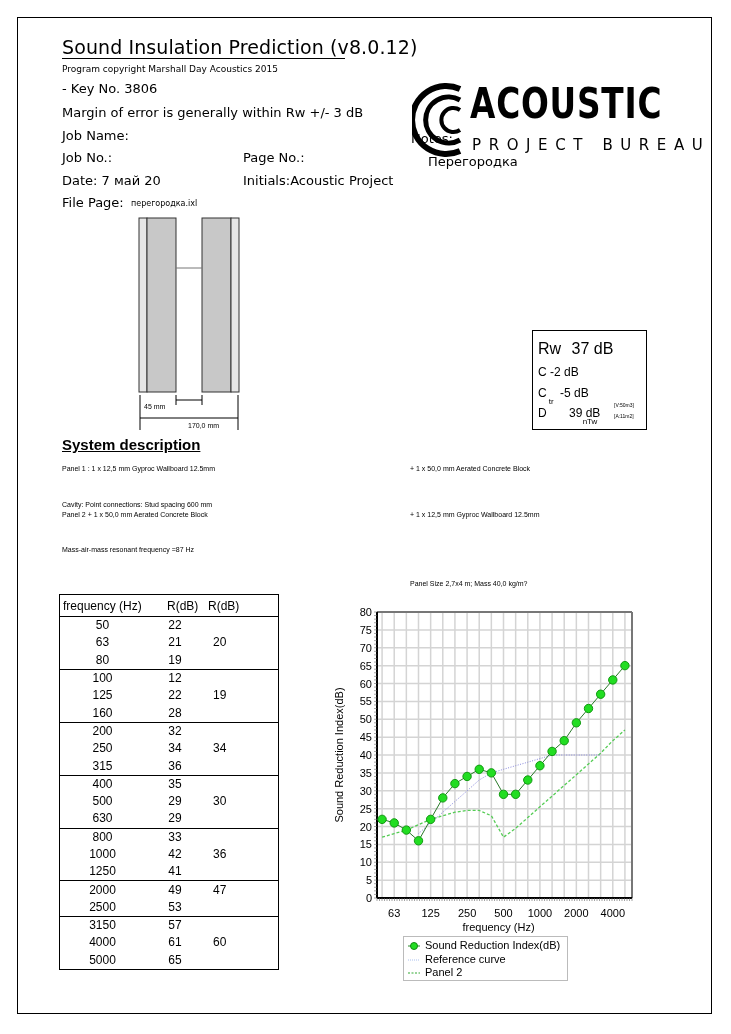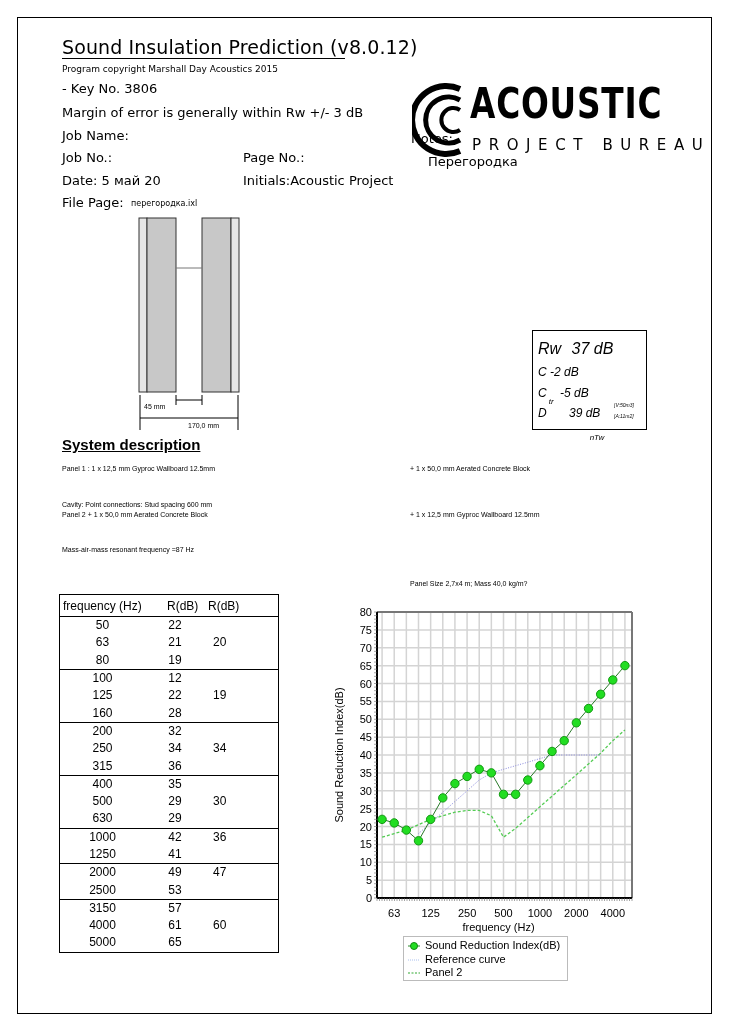--- a/index.html
+++ b/index.html
@@ -8,21 +8,21 @@
   .abs { position:absolute; white-space:nowrap; }
   .title { left:62px; top:36px; font-size:19px; font-family:"DejaVu Sans", sans-serif; letter-spacing:0.1px; }
   .title-rule { left:62px; top:58px; width:283px; height:0; border-top:1px solid #000; }
   .copyright { left:62px; top:64px; font-size:9px; font-family:"DejaVu Sans", sans-serif; }
   .t13 { font-size:13px; font-family:"DejaVu Sans", sans-serif; }
   .small { font-size:7px; font-family:"Liberation Sans", sans-serif; }
   .logo { left:412px; top:33px; width:262px; height:76px;margin-top:48px; }
   .logo-word { position:absolute; left:58px; top:-2px; font-family:"DejaVu Sans", sans-serif; font-weight:bold; font-size:42px; letter-spacing:1px; transform:scaleX(0.78); transform-origin:left top; }
   .logo-sub { position:absolute; left:60px; top:55px; font-family:"DejaVu Sans", sans-serif; font-size:15px; letter-spacing:7.6px; }
   .rating-box { left:532px; top:330px; width:115px; height:100px; border:1px solid #000; box-sizing:border-box; }
-  .rating-box .row { position:absolute; left:5px; font-family:"Liberation Sans", sans-serif;font-style:italic; }
+  .rating-box .row { position:absolute; left:5px; font-family:"Liberation Sans", sans-serif; }
   .sysdesc-h { left:62px; top:436px; font-size:15px; font-weight:bold; text-decoration:underline; font-family:"Liberation Sans", sans-serif; }
   table.freq { position:absolute; left:59px; top:594px; width:220px; border-collapse:collapse; border:1px solid #000; font-family:"Liberation Sans", sans-serif; font-size:12px; }
   table.freq th { font-weight:normal; text-align:left; height:21px; border-bottom:1px solid #000; padding:0 0 0 3px; }
   table.freq td { height:17.3px; padding:0; line-height:17px; }
   table.freq tr.grp-end td { border-bottom:1px solid #000; }
   .c1 { text-align:center; width:85px; } .c2 { text-align:center; width:60px; } .c3 { text-align:left; padding-left:8px !important; }
   .chart { position:absolute; left:325px; top:600px; width:320px; height:390px; }
   .legend { position:absolute; left:403px; top:936px; width:165px; height:45px; border:1px solid #bbb; box-sizing:border-box; background:#fff; font-size:11px; font-family:"Liberation Sans", sans-serif; }
   .legend .item { position:absolute; left:6px; }
   .legend .lbl { position:absolute; left:15px; top:-1px; white-space:nowrap; }
@@ -33,21 +33,21 @@
 <div class="page-border"></div>
 
 <div class="abs title">Sound Insulation Prediction (v8.0.12)</div>
 <div class="abs title-rule"></div>
 <div class="abs copyright">Program copyright   Marshall Day Acoustics 2015</div>
 <div class="abs t13" style="left:62px;top:81px;"> - Key No. 3806</div>
 <div class="abs t13" style="left:62px;top:105px;">Margin of error is generally within  Rw +/- 3 dB</div>
 <div class="abs t13" style="left:62px;top:128px;">Job Name:</div>
 <div class="abs t13" style="left:62px;top:150px;">Job No.:</div>
 <div class="abs t13" style="left:243px;top:150px;">Page No.:</div>
-<div class="abs t13" style="left:62px;top:173px;">Date:  5 май 20</div>
+<div class="abs t13" style="left:62px;top:173px;">Date:  7 май 20</div>
 <div class="abs t13" style="left:243px;top:173px;">Initials:Acoustic Project</div>
 <div class="abs t13" style="left:62px;top:195px;">File Page:</div>
 <div class="abs" style="left:131px;top:199px;font-size:8px;font-family:'DejaVu Sans',sans-serif;">перегородка.ixl</div>
 
 <div class="abs logo">
   <svg width="62" height="78" viewBox="0 0 62 78" style="position:absolute;left:0;top:0;">
     <g fill="none" stroke="#000" stroke-linecap="butt">
       <path d="M48 8 A34 34 0 1 0 48 70" stroke-width="6"></path>
       <path d="M48 19 A23 23 0 1 0 48 59" stroke-width="5"></path>
       <path d="M48 29 A12 12 0 1 0 48 49" stroke-width="4"></path>
@@ -83,21 +83,21 @@
   </div>
   <div class="row" style="top:34px;font-size:12px;">
     <span>C</span>
     <span style="position:absolute;left:12px;">-2 dB</span>
   </div>
   <div class="row" style="top:55px;font-size:12px;width:100px;">
     <span>C</span><sub style="font-size:8px;position:relative;top:4px;margin-left:2px;">tr</sub>
     <span style="position:absolute;left:22px;top:0;">-5 dB</span>
   </div>
   <div class="row" style="top:75px;font-size:12px;width:105px;">
-    <span>D</span><sub style="font-size:8px;position:relative;top:20px;margin-left:15px;padding-left:28px;">nTw</sub>
+    <span>D</span><sub style="font-size:8px;position:relative;top:4px;margin-left:8px;padding-left:28px;">nTw</sub>
     <span style="position:absolute;left:31px;top:0;">39 dB</span>
     <span style="position:absolute;left:76px;top:-4px;font-size:5px;">[V:50m3]</span>
     <span style="position:absolute;left:76px;top:7px;font-size:5px;">[A:11m2]</span>
   </div>
 </div>
 
 <div class="abs sysdesc-h">System description</div>
 <div class="abs small" style="left:62px;top:465px;">Panel 1 :  1 x 12,5 mm Gyproc Wallboard 12.5mm</div>
 <div class="abs small" style="left:410px;top:465px;">+  1 x 50,0 mm Aerated Concrete Block</div>
 <div class="abs small" style="left:62px;top:501px;">Cavity:  Point connections: Stud spacing 600 mm</div>
@@ -166,20 +166,25 @@
         <td class="c3"></td>
       </tr>
       <tr>
         <td class="c1">500</td>
         <td class="c2">29</td>
         <td class="c3">30</td>
       </tr>
       <tr class="grp-end">
         <td class="c1">630</td>
         <td class="c2">29</td>
+        <td class="c3"></td>
+      </tr>
+      <tr>
+        <td class="c1">800</td>
+        <td class="c2">33</td>
         <td class="c3"></td>
       </tr>
       <tr>
         <td class="c1">1000</td>
         <td class="c2">42</td>
         <td class="c3">36</td>
       </tr>
       <tr class="grp-end">
         <td class="c1">1250</td>
         <td class="c2">41</td>

